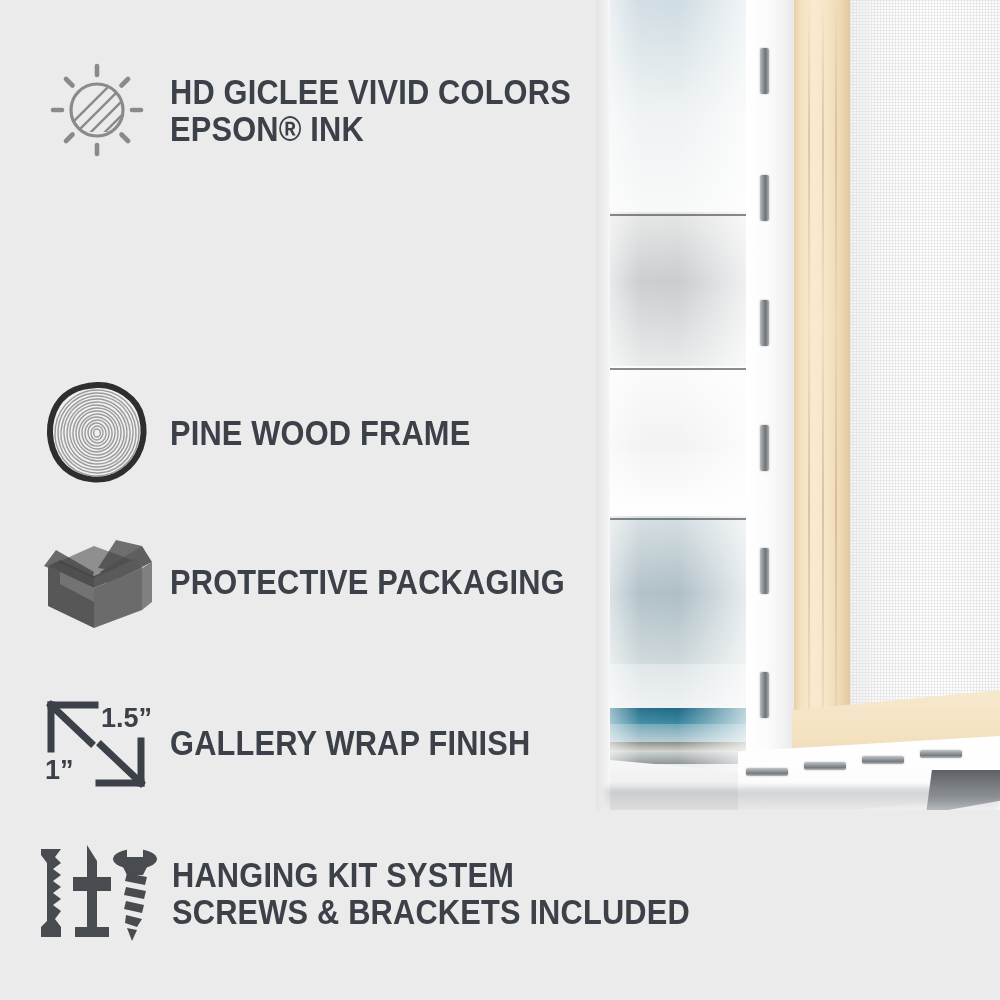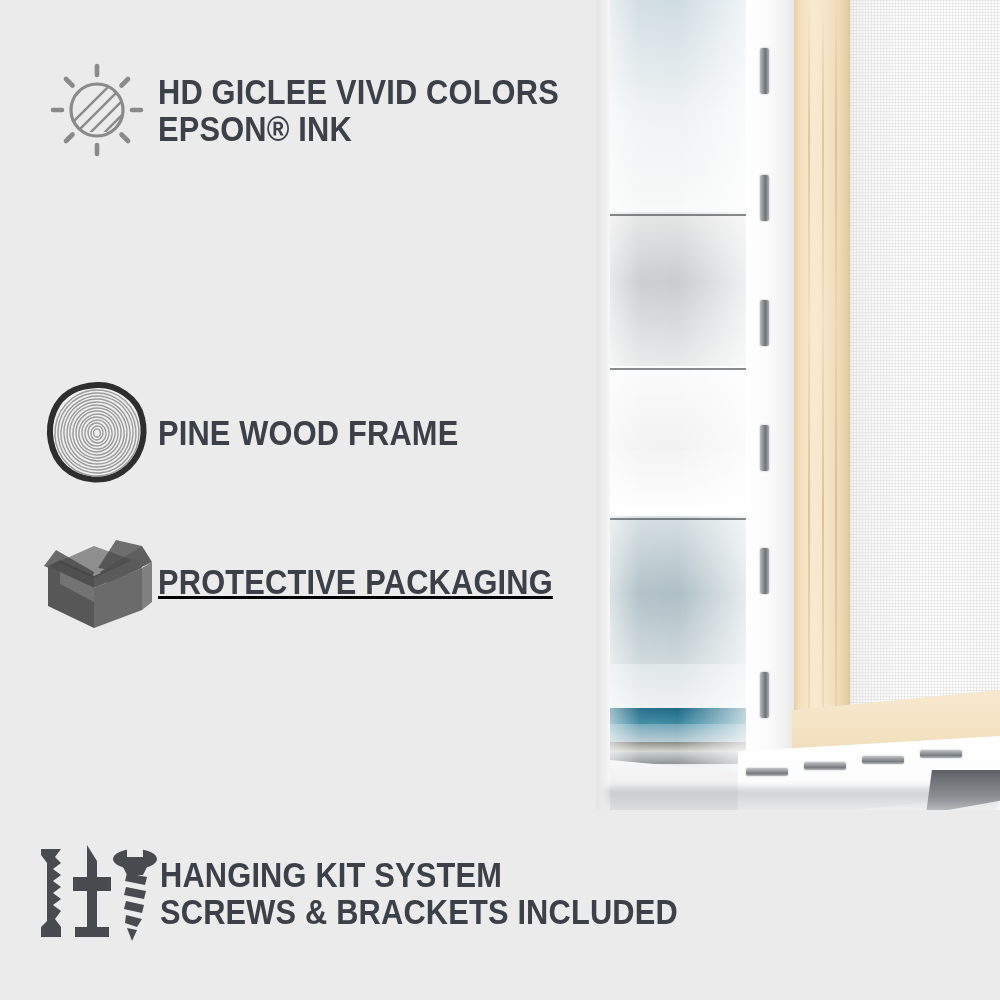--- a/index.html
+++ b/index.html
@@ -17,21 +17,21 @@
   #features {
     position:absolute;
     left:0; top:0;
     width:620px; height:1000px;
     z-index:5;
   }
   .feature-row {
     position:absolute;
     display:flex;
     align-items:center;
-    gap:2px;
+    gap:14px;
   }
   .feature-icon {
     width:118px;
     min-width:118px;
     height:110px;
     display:flex;
     align-items:center;
     justify-content:center;
   }
   .feature-text {
@@ -43,21 +43,21 @@
     transform:scaleX(0.88);
     transform-origin:left center;
     white-space:nowrap;
   }
   .feature-text .l2 { display:block; }
 
   
   #row-0 { left:38px; top:55px;  }
   #row-1 { left:38px; top:215px; }
   #row-2 { left:38px; top:378px;justify-content:flex-end; }
-  #row-3 { left:38px; top:527px;text-decoration:underline; }
+  #row-3 { left:38px; top:527px; }
   #row-4 { left:38px; top:688px; }
   #row-5 { left:30px; top:838px; }
   #row-5 .feature-icon { width:128px; min-width:128px; }
 
   
   #photo {
     position:absolute;
     left:596px; top:0;
     width:404px; height:1000px;
     overflow:hidden;
@@ -337,20 +337,41 @@
           <path d="M104 36 L114 30 L114 70 L104 78 Z" fill="#808080"></path>
 
           <path d="M20 30 L56 46 L94 28 L56 14 Z" fill="#444444" opacity="0.55"></path>
         </svg>
       </div>
       <div class="feature-text">
         <span>PROTECTIVE PACKAGING</span>
       </div>
     </div>
 
+    <div class="feature-row" id="row-4">
+      <div class="feature-icon">
+        <svg width="116" height="104" viewBox="0 0 116 104">
+          <g stroke="#3b4049" stroke-width="7" fill="none" stroke-linecap="square">
+
+            <path d="M12 14 L56 14"></path>
+            <path d="M12 14 L12 58"></path>
+            <path d="M12 14 L52 52"></path>
+
+            <path d="M62 54 L102 92"></path>
+            <path d="M102 92 L102 50"></path>
+            <path d="M102 92 L60 92"></path>
+          </g>
+          <text x="62" y="36" font-family="'Liberation Sans',sans-serif" font-size="27" font-weight="bold" fill="#3b4049">1.5”</text>
+          <text x="6" y="88" font-family="'Liberation Sans',sans-serif" font-size="27" font-weight="bold" fill="#3b4049">1”</text>
+        </svg>
+      </div>
+      <div class="feature-text">
+        <span>GALLERY WRAP FINISH</span>
+      </div>
+    </div>
 
     <div class="feature-row" id="row-5">
       <div class="feature-icon">
         <svg width="126" height="100" viewBox="0 0 126 100">
           <g fill="#484b50">
 
             <path d="M10 6 L30 6 L24 14 L30 20 L22 26 L30 32 L22 38 L30 44 L22 50 L30 56
                      L22 62 L30 68 L24 76 L30 84 L30 94 L10 94 L10 84 L16 78 L16 20 L10 12 Z"></path>
 
             <path d="M56 2 L66 18 L66 34 L80 34 L80 48 L66 48 L66 84 L78 84 L78 94 L44 94 L44 84 L56 84

